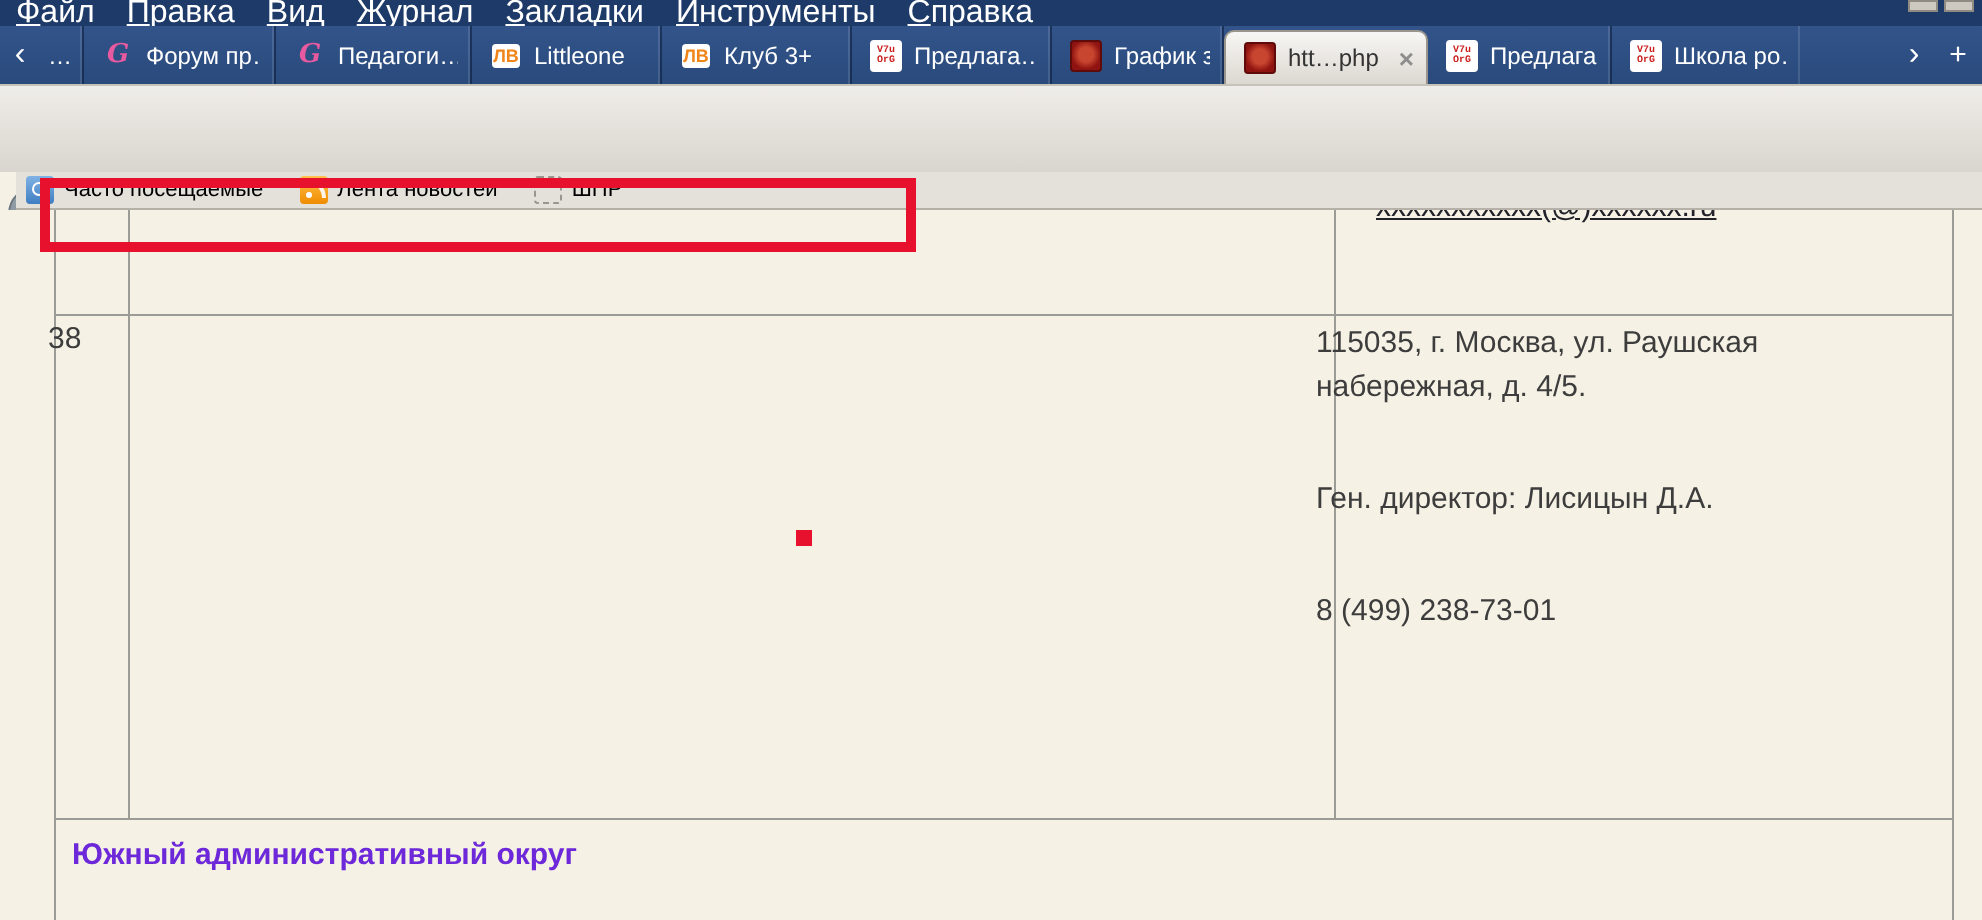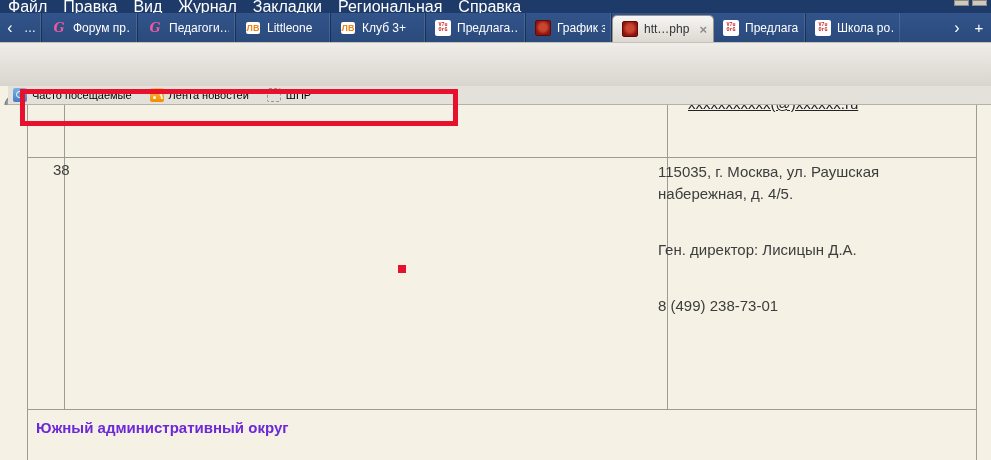--- a/index.html
+++ b/index.html
@@ -86,40 +86,40 @@
   .bm-ic-rss::after { content:""; position:absolute; left:3px; bottom:3px; width:8px; height:8px; border-top:2px solid #fff; border-right:2px solid #fff; border-radius:0 10px 0 0; transform:rotate(0deg); opacity:.9; }
   .bm-ic-default { border:1px dashed #9a968e; background:transparent; }
 
   
   .content { position:absolute; left:0; top:105px; width:991px; height:355px; background:#f5f1e4;
              color:#3d3d3d; font-size:15px; }
   .vline { position:absolute; width:1px; background:#9c9c96; }
   .hline { position:absolute; height:1px; background:#9c9c96; }
   .clip-box { position:absolute; left:688px; top:0; width:232px; height:8px; overflow:hidden; }
   .clip-box a { display:block; margin-top:-10px; color:#22222a; font-size:15px; text-decoration:underline; white-space:nowrap; }
-  .row-number { position:absolute; left:53px; top:56px; }
+  .row-number { position:absolute; left:24px; top:56px; }
   .org-name { position:absolute; left:78px; top:56px; width:590px; line-height:22px; }
   .contacts { position:absolute; left:658px; top:56px; width:285px; line-height:22px; }
   .contacts p { margin:0 0 34px 0; }
   .contacts a { color:#22222a; text-decoration:underline; }
   .section-header { position:absolute; left:36px; top:314px; font-weight:bold; color:#6d28d9; font-size:15px; }
   .red-square { position:absolute; left:398px; top:160px; width:8px; height:8px; background:var(--hl, #e8112d); }
 </style>
 </head>
 <body>
 
 <div class="window">
 
   <div class="menubar">
     <span class="menu-item">Файл</span>
     <span class="menu-item">Правка</span>
     <span class="menu-item">Вид</span>
     <span class="menu-item">Журнал</span>
     <span class="menu-item">Закладки</span>
-    <span class="menu-item">Региональная</span>
+    <span class="menu-item">Инструменты</span>
     <span class="menu-item">Справка</span>
     <span class="winbtn min"></span>
     <span class="winbtn max"></span>
   </div>
 
   <div class="tabstrip">
     <div class="tab-scroll">‹</div>
     <div class="tab tab-partial">…</div>
 
     <div class="tab" style="width:96px">

